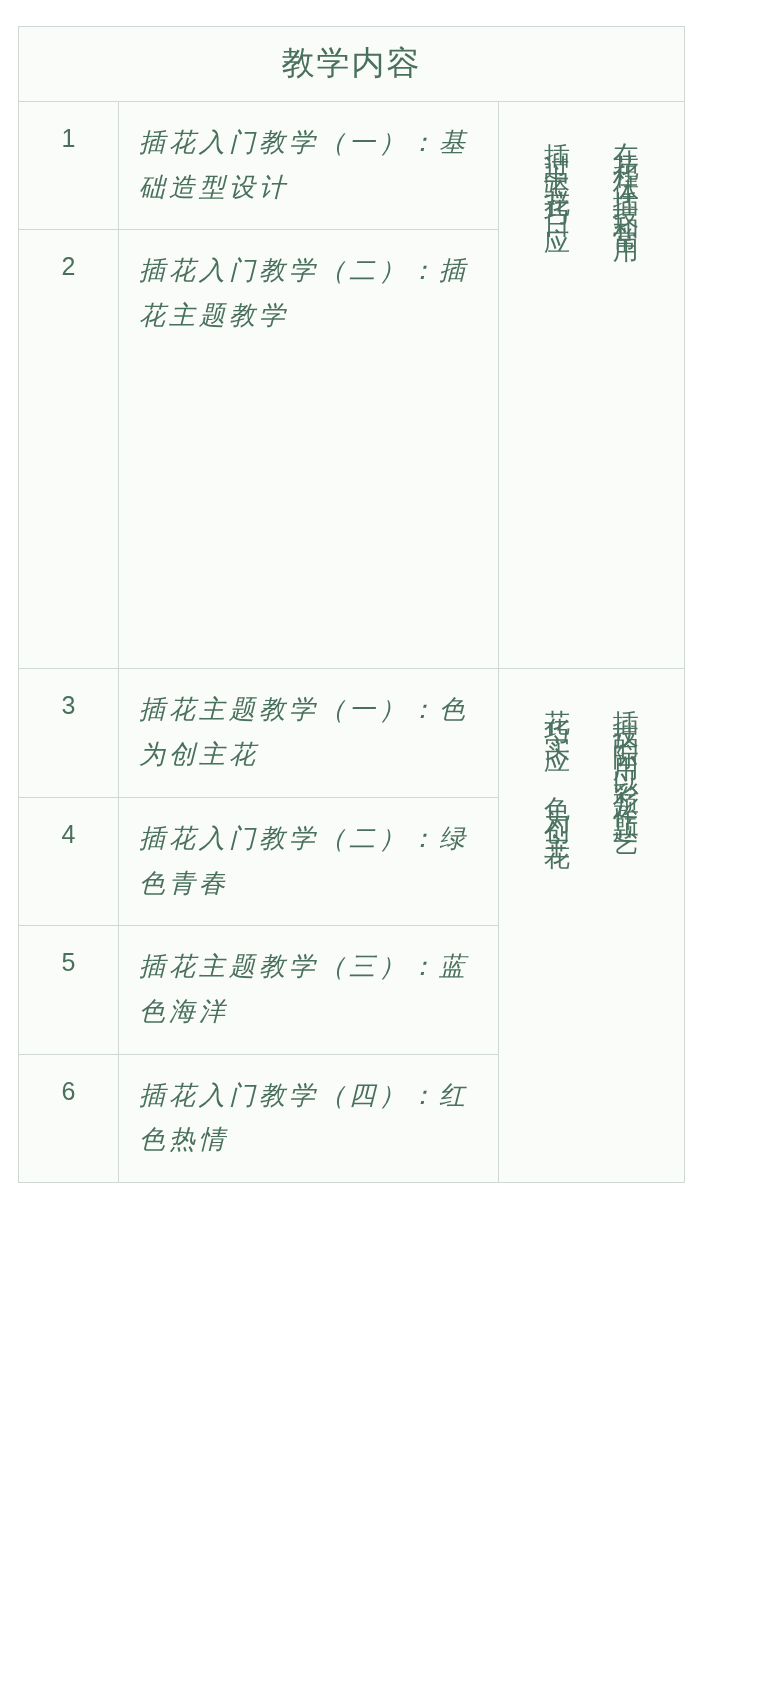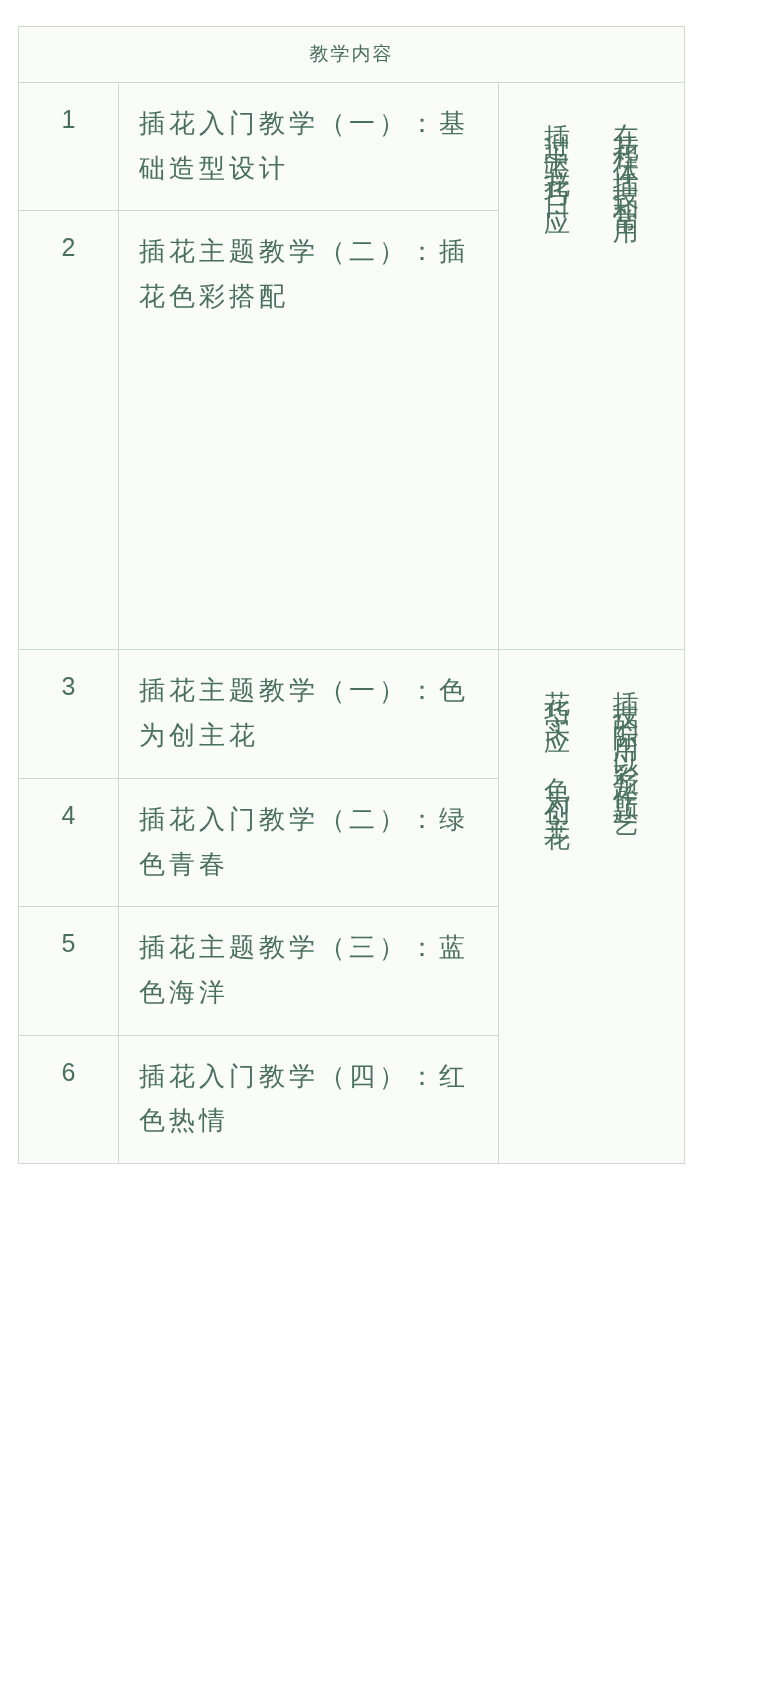--- a/index.html
+++ b/index.html
@@ -29,21 +29,21 @@
 
   table.course-table td {
     border: 1px solid #cfd8d2;
     vertical-align: top;
     color: #49705d;
     background: #fafcfa;
   }
 
   .header-cell {
     text-align: center;
-    font-size: 19px;
+    font-size: 33px;
     color: #3f6654;
     padding: 14px 0 15px 0;
     letter-spacing: 2px;
     background: #fafcfa;
   }
 
   .num-cell {
     width: 100px;
     text-align: center;
     font-size: 25px;
@@ -52,20 +52,21 @@
     font-family: "Liberation Sans", sans-serif;
   }
 
   .title-cell {
     width: 380px;
     font-size: 26px;
     line-height: 1.72;
     padding: 18px 16px 20px 20px;
     letter-spacing: 4px;
     color: #4b7261;
+    font-style: italic;
   }
 
   .vert-cell {
     width: 172px;
     padding: 20px 0 20px 0;
     color: #4b7261;
   }
 
   .vert-inner {
     display: flex;
@@ -105,21 +106,21 @@
         <td class="vert-cell" rowspan="2">
           <div class="vert-inner">
             <div class="vert-col">在花程体插技和常用</div>
             <div class="vert-col">插过中验花巧日应</div>
           </div>
         </td>
       </tr>
 
       <tr>
         <td class="num-cell">2</td>
-        <td class="title-cell" style="height:400px;">插花主题教学（二）：插花色彩搭配</td>
+        <td class="title-cell" style="height:400px;">插花入门教学（二）：插花主题教学</td>
       </tr>
 
       <tr>
         <td class="num-cell">3</td>
         <td class="title-cell">插花主题教学（一）：色为创主花</td>
         <td class="vert-cell" rowspan="4">
           <div class="vert-inner">
             <div class="vert-col">插技的际用以彩题作题艺</div>
             <div class="vert-col">花巧实应，色为创主花</div>
           </div>

